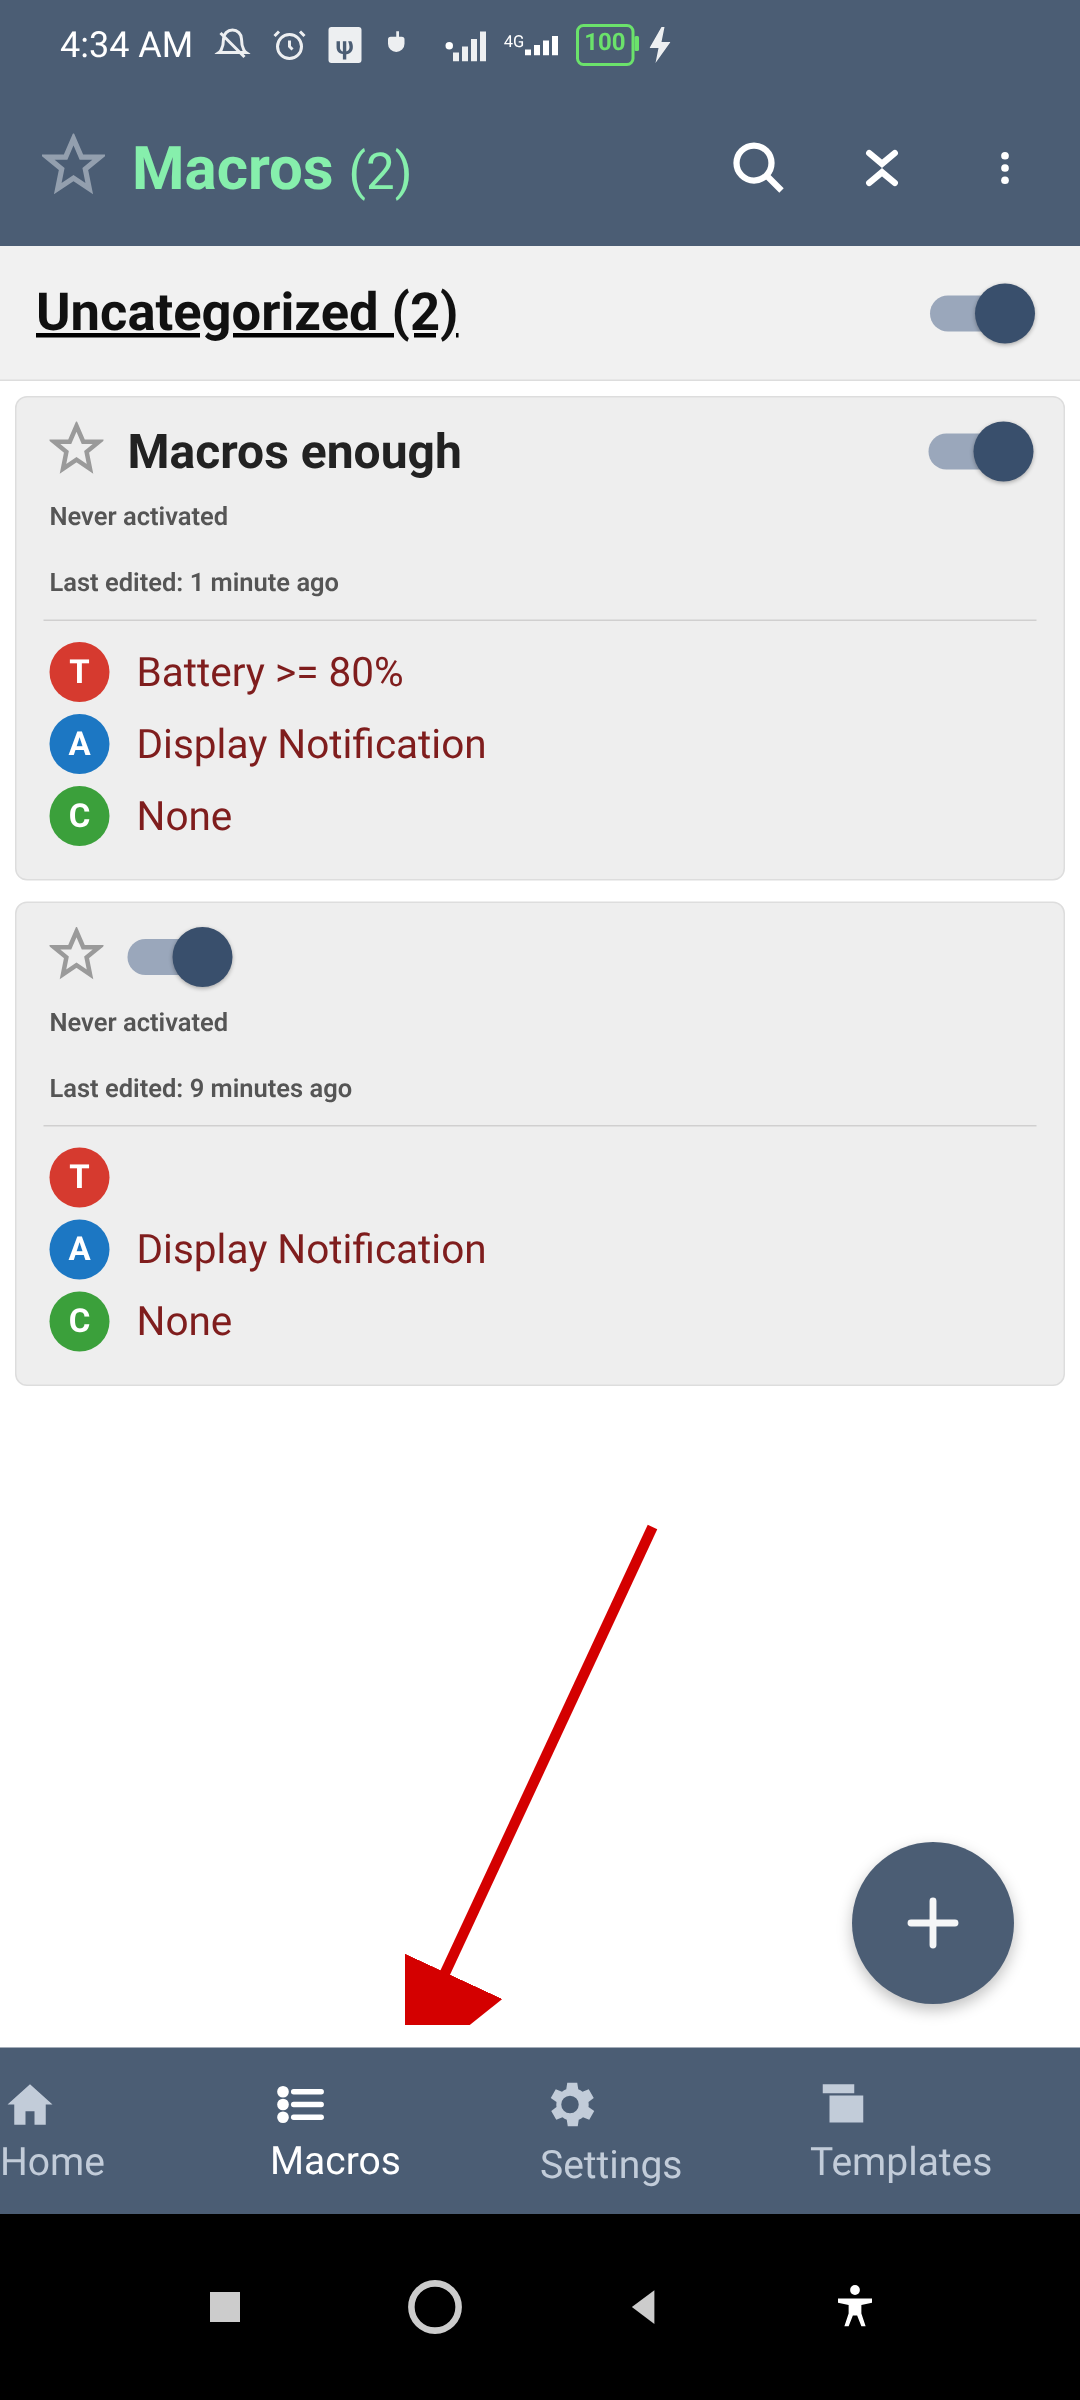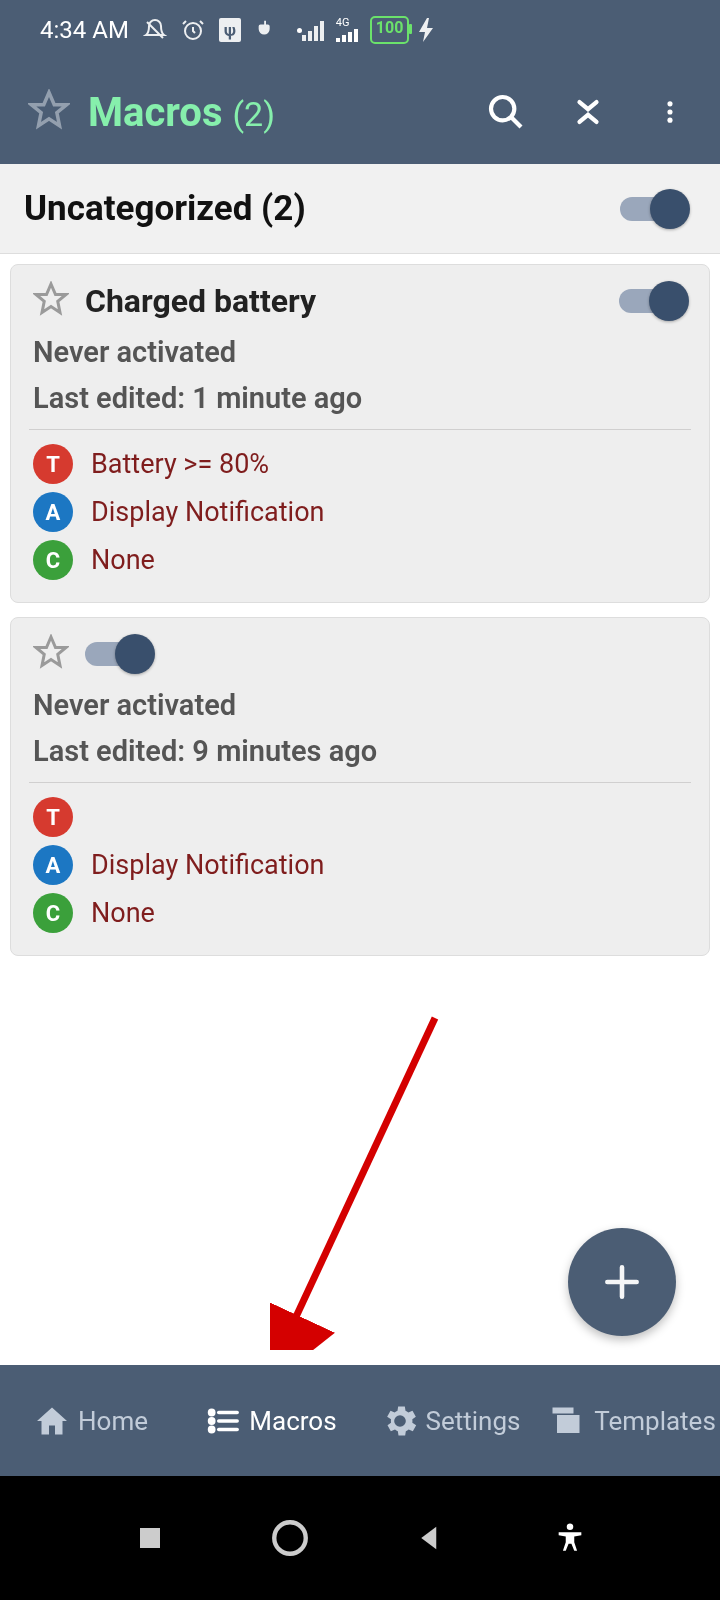--- a/index.html
+++ b/index.html
@@ -60,20 +60,21 @@
     display: flex; align-items: center; justify-content: center;
     margin-left: 22px;
   }
 
   .category {
     background: #f1f1f1;
     border-bottom: 1px solid #ddd;
     padding: 24px 32px 24px 24px;
     display: flex;
     align-items: center;
+    text-decoration: underline;
   }
   .category .cat-title {
     font-size: 35px;
     font-weight: 700;
     flex: 1;
     color: #111;
   }
   .toggle {
     width: 68px; height: 38px;
     position: relative;
@@ -104,26 +105,26 @@
     align-items: center;
     gap: 16px;
   }
   .card-head .mtitle {
     font-size: 32px;
     font-weight: 700;
     color: #222;
     flex: 1;
   }
   .card .meta {
-    font-size: 29px;
+    font-size: 17px;
     color: #555;
     font-weight: 600;
   }
   .card .meta.first { margin-top: 14px; }
-  .card .meta + .meta { margin-top: 12px; }
+  .card .meta + .meta { margin-top: 24px; }
   .card hr {
     border: none; border-top: 1px solid #d0cfcf;
     margin: 14px -4px 14px -4px;
   }
   .card .row {
     display: flex; align-items: center; gap: 18px;
     margin-bottom: 8px;
   }
   .badge {
     width: 40px; height: 40px; border-radius: 50%;
@@ -155,21 +156,21 @@
 
   .bottomnav {
     position: absolute;
     top: 1365px; left: 0; right: 0;
     height: 111px;
     background: #4b5d74;
     display: flex;
   }
   .bottomnav .tab {
     flex: 1;
-    display: flex; align-items: center; justify-content: center;
+    display: flex; flex-direction: column; align-items: flex-start; justify-content: center;
     gap: 6px;
     color: #c2ccd9;
   }
   .bottomnav .tab.active { color: #fff; }
   .bottomnav .tab .tlabel { font-size: 26px; }
 
   .sysnav {
     position: absolute;
     top: 1476px; left: 0; right: 0; height: 124px;
     background: #000;
@@ -205,21 +206,21 @@
   </div>
   <div class="right">
     <span class="status-icon">
       <svg width="24" height="22" viewBox="0 0 24 22" fill="#fff">
           <rect x="0" y="16" width="4" height="6"></rect>
           <rect x="6" y="12" width="4" height="10"></rect>
           <rect x="12" y="7" width="4" height="15"></rect>
           <rect x="18" y="2" width="4" height="20"></rect>
         </svg>
     </span>
-    <span style="display:flex;flex-direction:column;align-items:flex-start;">
+    <span style="display:flex;align-items:flex-start;">
       <span class="sig-4g">4G</span>
       <svg width="24" height="14" viewBox="0 0 24 14" fill="#fff">
           <rect x="0" y="10" width="4" height="4"></rect>
           <rect x="6" y="7" width="4" height="7"></rect>
           <rect x="12" y="4" width="4" height="10"></rect>
           <rect x="18" y="1" width="4" height="13"></rect>
         </svg>
     </span>
     <span class="battery-box"><span>100</span></span>
     <span class="status-icon">
@@ -269,21 +270,21 @@
 
 <div class="list-area">
 
   <div class="card">
     <div class="card-head">
       <span>
         <svg width="36" height="36" viewBox="0 0 24 24" fill="none" stroke="#9a9a9a" stroke-width="2">
             <path d="M12 2l3 7h7l-5.5 4.5L18 21l-6-4-6 4 1.5-7.5L2 9h7z"></path>
           </svg>
       </span>
-      <div class="mtitle">Charged battery</div>
+      <div class="mtitle">Macros enough</div>
       <div class="toggle">
         <div class="track"></div>
           <div class="thumb"></div>
       </div>
     </div>
     <div class="meta first">Never activated</div>
     <div class="meta">Last edited: 1 minute ago</div>
     <hr>
     <div class="row">
       <div class="badge t">T</div>

